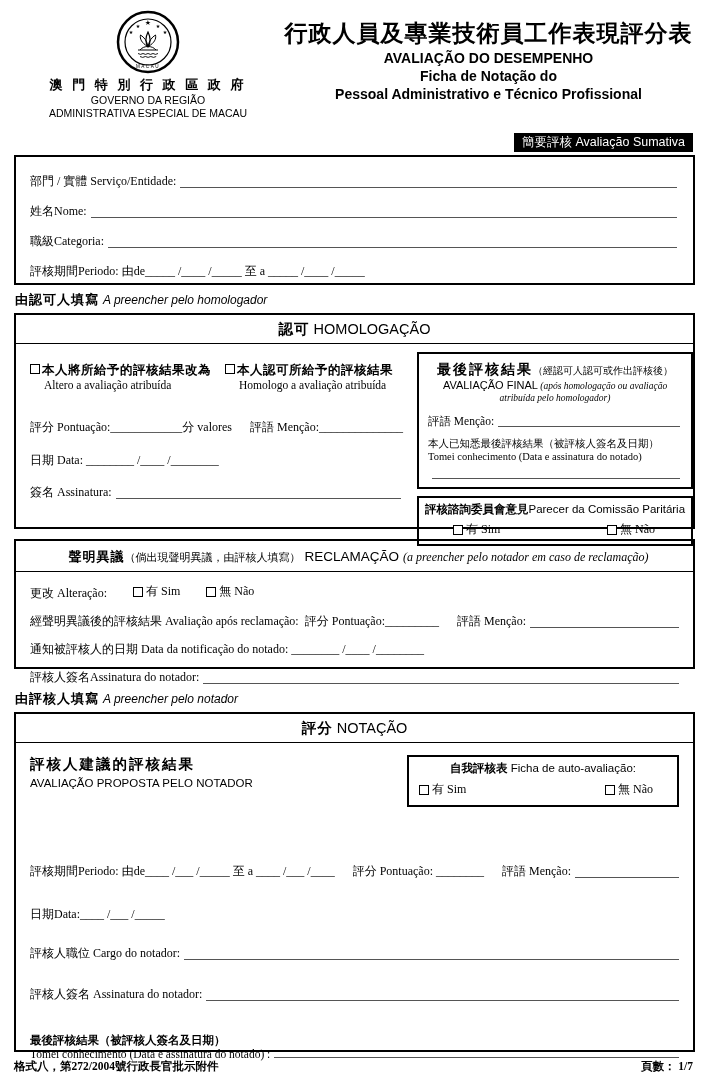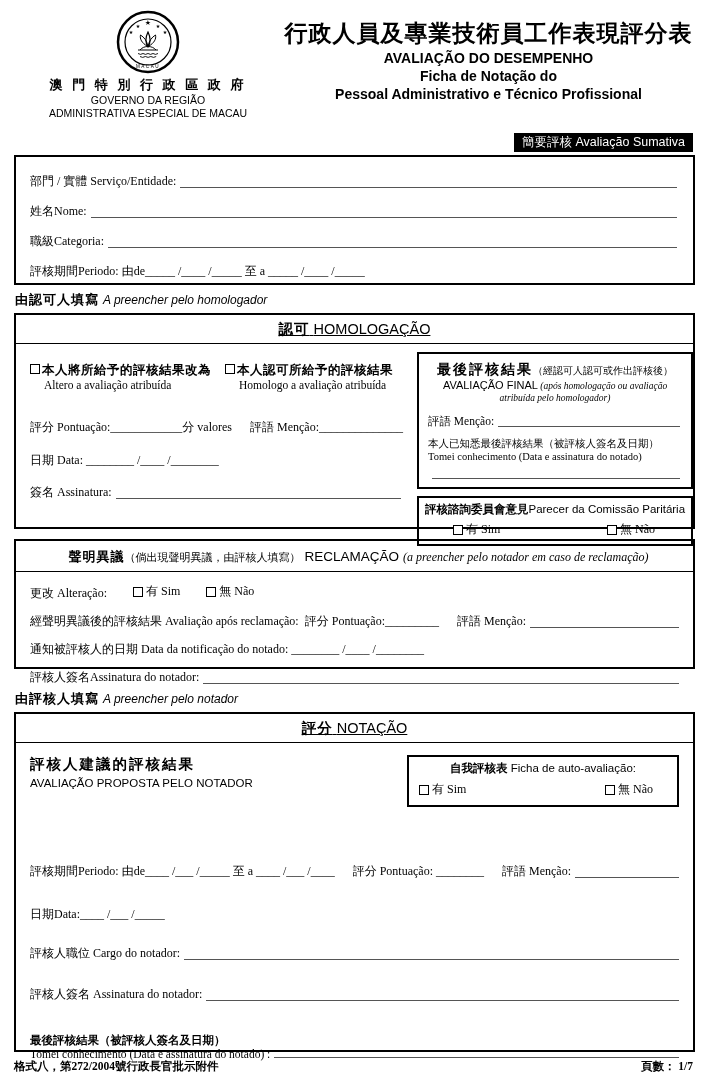--- a/index.html
+++ b/index.html
@@ -22,21 +22,21 @@
   
   .box { border:2px solid #000; background:#fff; }
   .fr { display:flex; align-items:baseline; font-size:12px; }
   .fr > span { white-space:nowrap; }
   .fl { flex:1; border-bottom:1px solid #555; height:2px; align-self:flex-end; margin:0 2px 2px 4px; min-width:20px; }
   .us { letter-spacing:0; }
   .cb { display:inline-block; width:10px; height:10px; border:1.5px solid #000; background:#fff; flex:none; }
   .note { margin:5px 0 4px 1px; }
   .note-cn { font-weight:bold; font-size:13px; letter-spacing:1px; }
   .note-pt { font-style:italic; font-size:12px; font-family:"Liberation Sans",sans-serif; }
-  .box-hd { border-bottom:1.5px solid #000; text-align:center; padding:5px 0 4px; font-family:"Liberation Sans",sans-serif; font-size:14.5px;text-decoration:underline; }
+  .box-hd { border-bottom:1.5px solid #000; text-align:center; padding:5px 0 4px; font-family:"Liberation Sans",sans-serif; font-size:14.5px; }
   .hd-cn { font-weight:bold; letter-spacing:1px; }
 
   
   .box1 { height:130px; padding:16px 14px 0; }
   .box1 .fr { margin-bottom:13px; }
 
   
   .box2 { height:216px; }
   .b2-body { display:flex; padding:0 12px 0 14px; }
   .b2-left { width:396px; padding-right:14px; }

